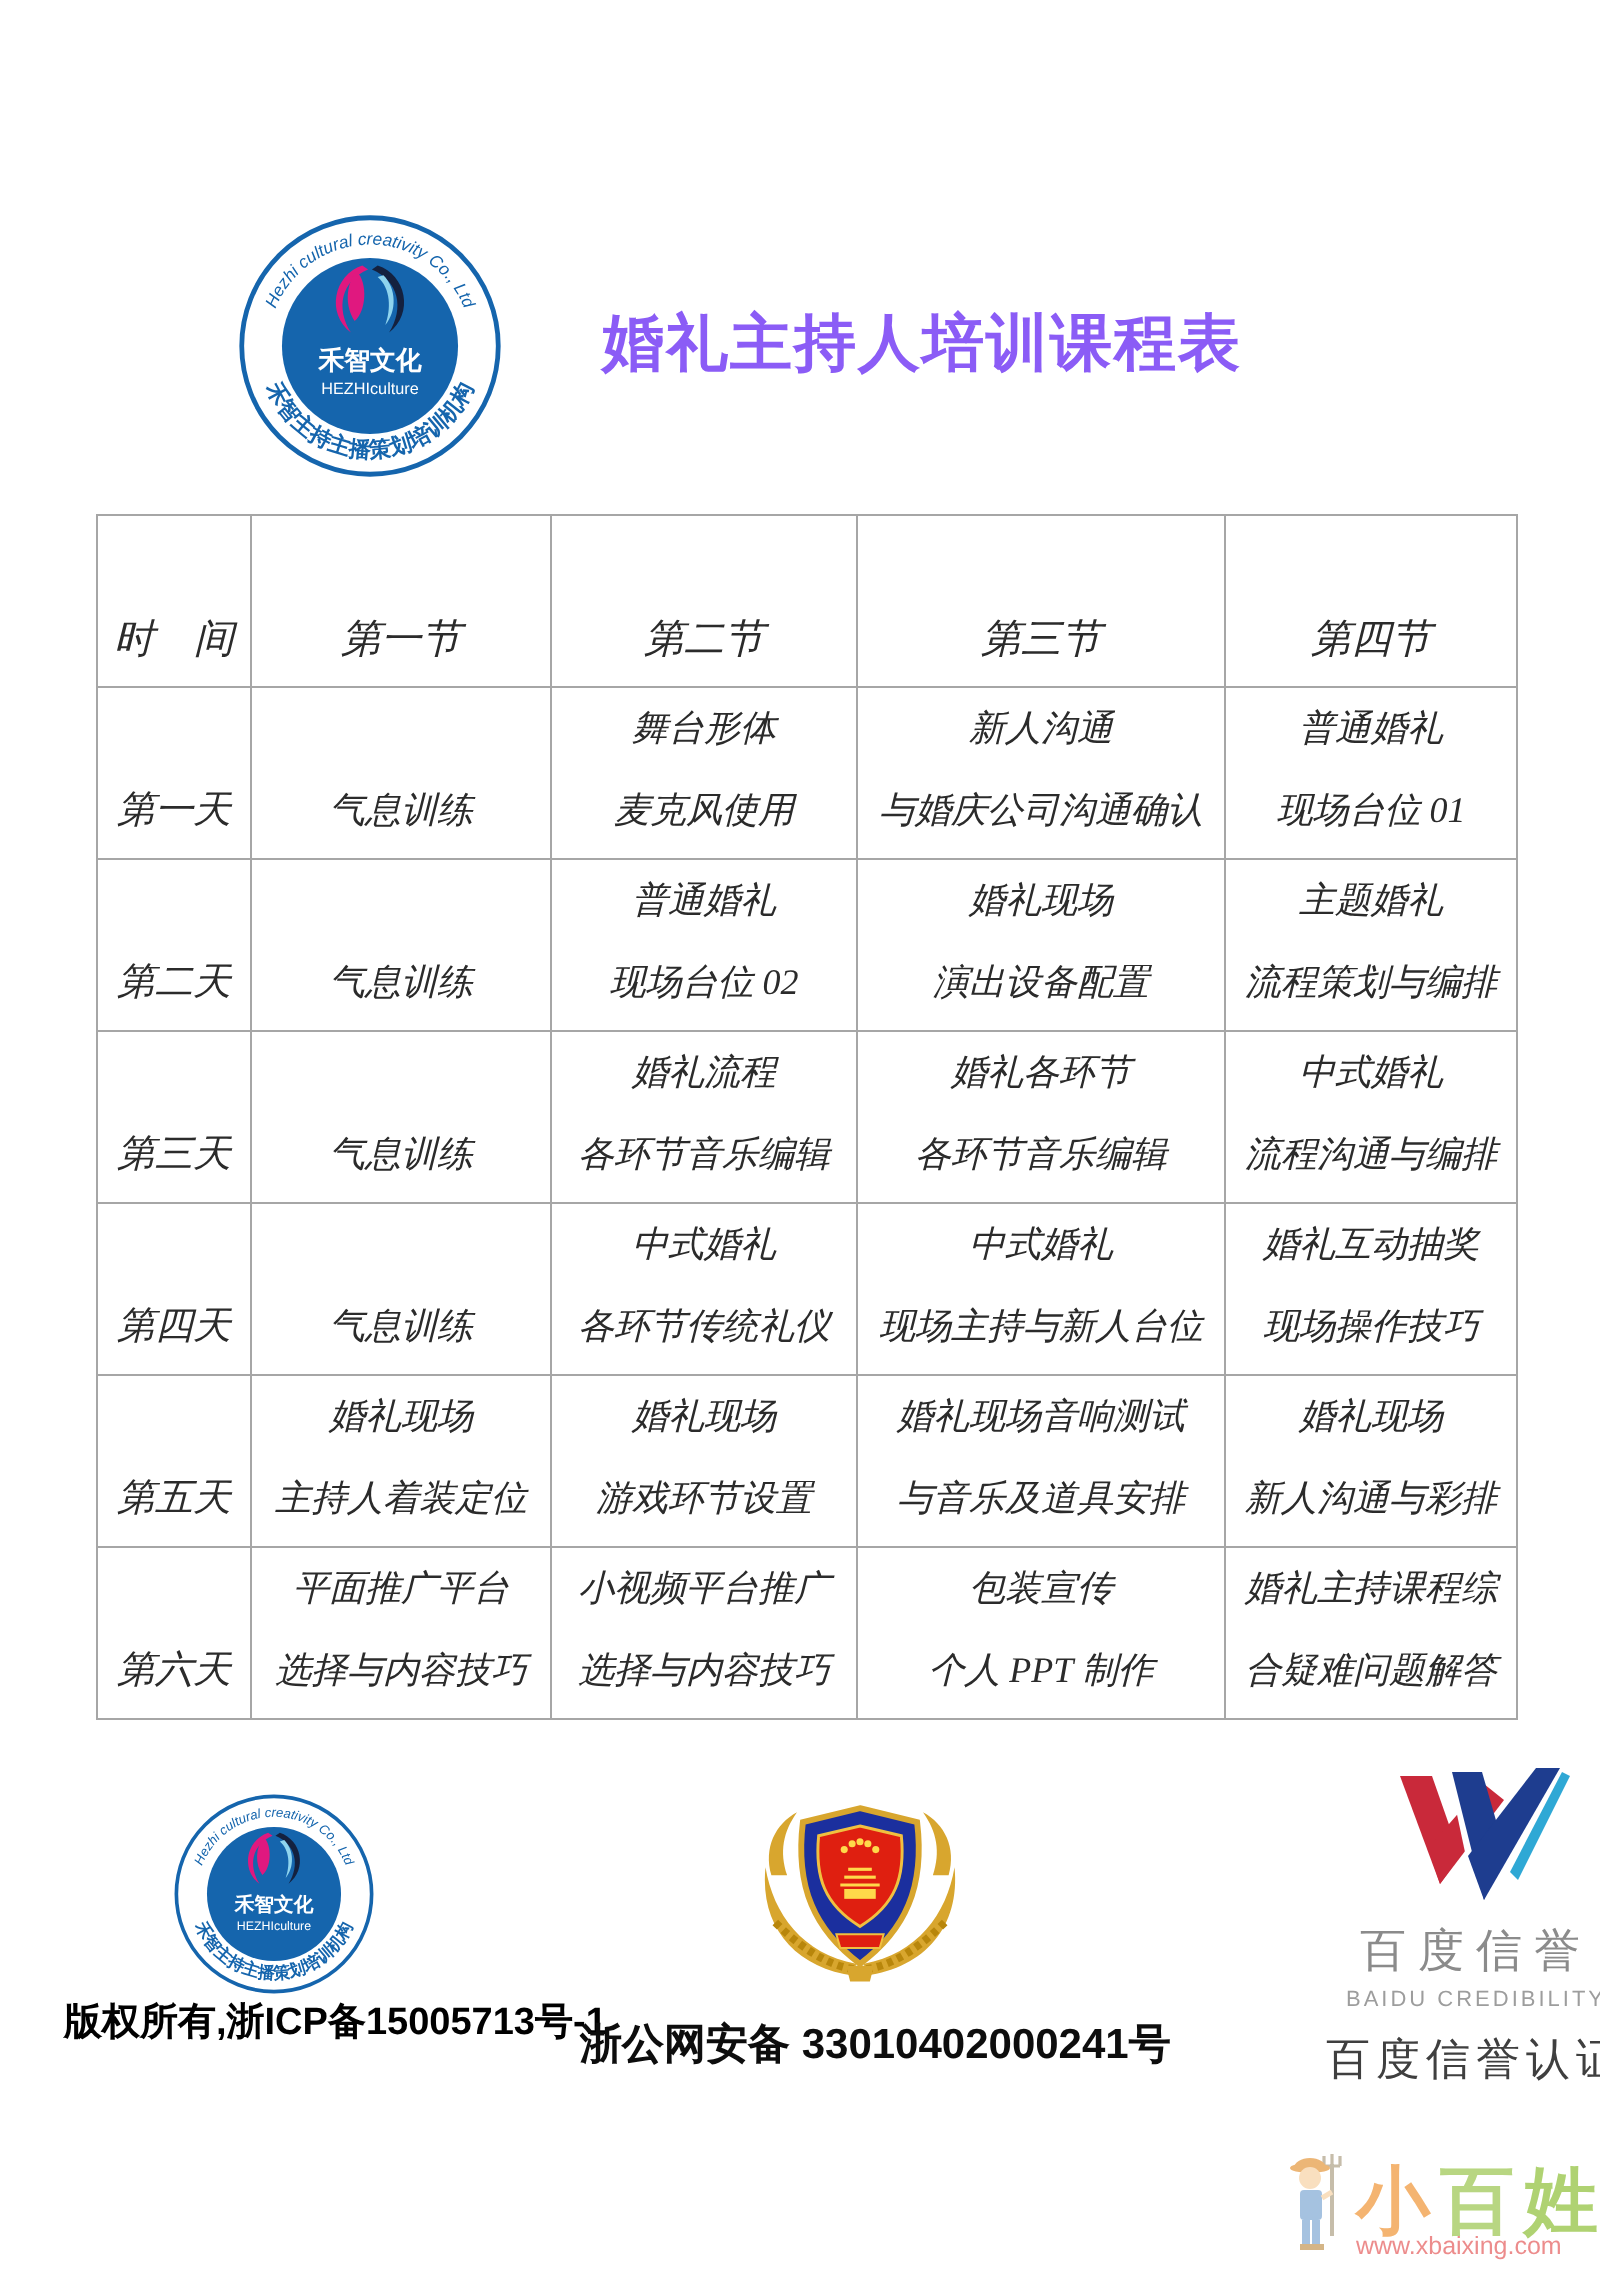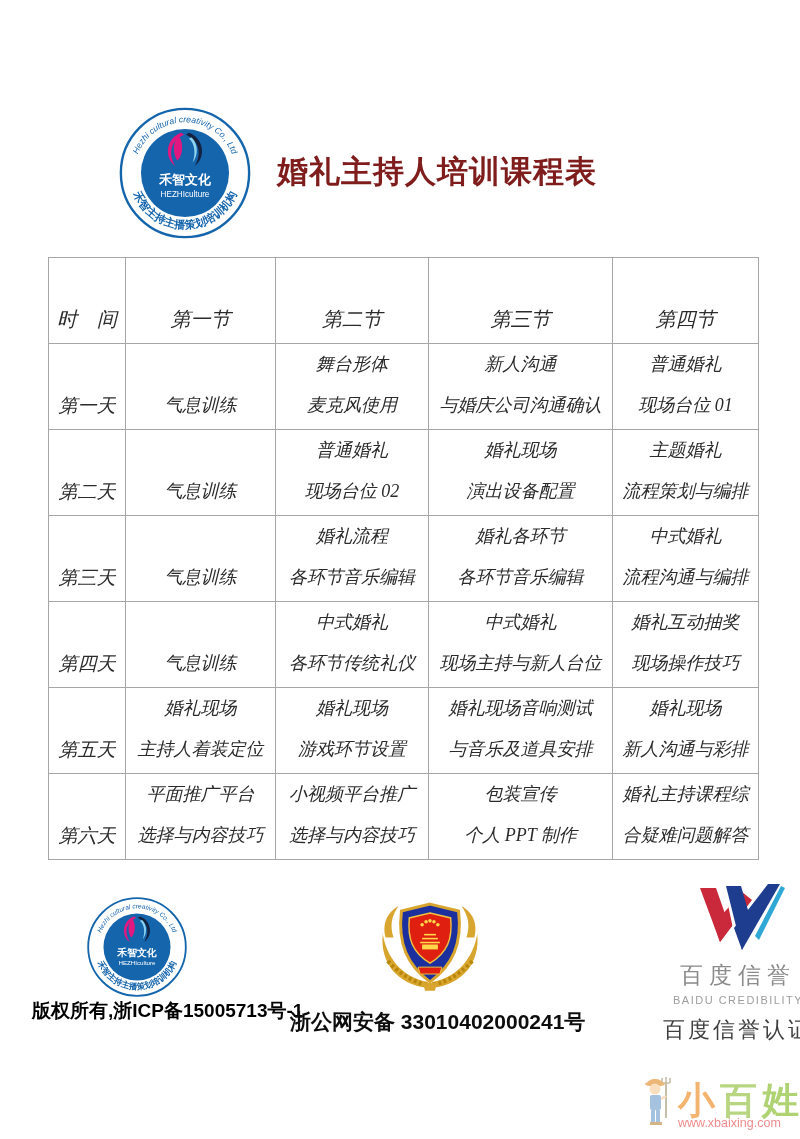--- a/index.html
+++ b/index.html
@@ -4,23 +4,23 @@
 <style>
   html,body{margin:0;padding:0;}
   body{
     width:800px;height:1139px;position:relative;background:#ffffff;
     font-family:"Liberation Sans",sans-serif;overflow:hidden;
   }
   
   .logo-main{position:absolute;left:118px;top:106px;width:134px;height:134px;}
   .logo-sm{position:absolute;left:86px;top:896px;width:102px;height:102px;}
   .page-title{
-    position:absolute;left:272px;top:150px;width:330px;height:44px;
+    position:absolute;left:296px;top:150px;width:330px;height:44px;
     font-family:"Liberation Serif","DejaVu Serif",serif;
-    font-size:31px;font-weight:bold;color:#7f1d1d;text-align:center;line-height:44px;
+    font-size:31px;font-weight:bold;color:#8b5cf6;text-align:center;line-height:44px;
     letter-spacing:1px;
   }
   
   .course-table{
     position:absolute;left:48px;top:257px;width:710px;
     border-collapse:collapse;table-layout:fixed;
     font-family:"Liberation Serif","DejaVu Serif",serif;color:#2b2b2b;
   }
   .course-table th,.course-table td{
     border:1px solid #a6a6a6;text-align:center;vertical-align:bottom;

